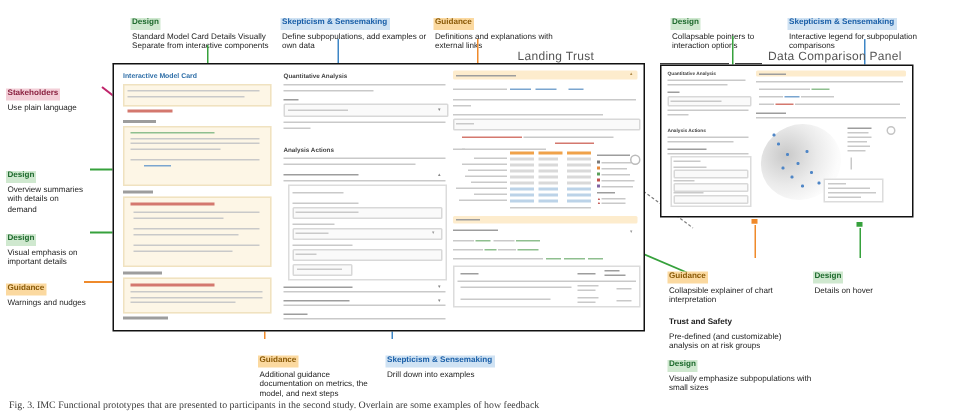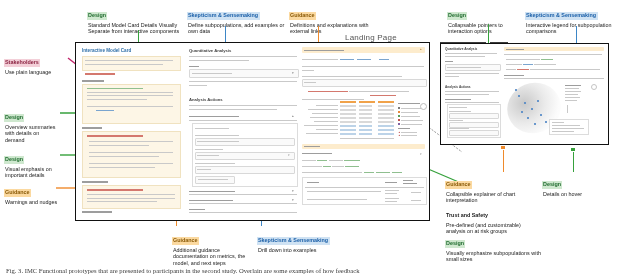--- a/index.html
+++ b/index.html
@@ -175,21 +175,21 @@
     <div class="body">Pre-defined (and customizable) analysis on at risk groups</div>
   </div>
 
   <div class="anno" style="left:445px;top:231px;width:98px;">
     <span class="tag design">Design</span>
     <div class="body">Visually emphasize subpopulations with small sizes</div>
   </div>
 
   <div class="toprule" style="left:75px;top:42px;width:62px;"></div>
   <div class="toprule" style="left:141px;top:42px;width:200px;"></div>
-  <div class="frame-label" style="left:345px;top:33px;">Landing Page</div>
+  <div class="frame-label" style="left:345px;top:33px;">Landing Trust</div>
 
   <div class="frame" style="left:75px;top:42px;width:353px;height:177px;">
 
     <div class="blk" style="left:3px;top:2px;width:105px;height:173px;background:#fff;"></div>
     <div style="position:absolute;left:6px;top:5px;font-size:4.6px;font-weight:bold;color:#2f6fa8;">Interactive Model Card</div>
     <div class="card" style="left:6px;top:13px;width:97px;height:13px;"></div>
     <div class="ln1" style="left:9px;top:17px;width:88px;"></div>
     <div class="ln1" style="left:9px;top:21px;width:78px;"></div>
     <div class="ln1 rd" style="left:9px;top:30px;width:30px;height:1.6px;"></div>
     <div class="ln1 dk" style="left:6px;top:37px;width:22px;height:1.6px;"></div>
@@ -368,20 +368,21 @@
       <div class="ln1" style="left:108px;top:14px;width:10px;"></div>
       <div class="ln1" style="left:4px;top:21px;width:60px;"></div>
       <div class="ln1" style="left:82px;top:20px;width:14px;"></div>
       <div class="ln1" style="left:82px;top:23px;width:12px;"></div>
       <div class="ln1" style="left:108px;top:22px;width:10px;"></div>
     </div>
   </div>
 
   <div class="toprule" style="left:440px;top:42px;width:46px;"></div>
   <div class="toprule" style="left:490px;top:42px;width:18px;"></div>
+  <div class="frame-label" style="left:512px;top:33px;">Data Comparison Panel</div>
 
   <div class="frame" style="left:440px;top:43px;width:167px;height:100px;">
 
     <div style="position:absolute;left:4px;top:3px;font-size:3.2px;font-weight:bold;color:#444;">Quantitative Analysis</div>
     <div class="ln1" style="left:4px;top:9px;width:52px;"></div>
     <div class="ln1" style="left:4px;top:12px;width:40px;"></div>
     <div class="ln1 dk" style="left:4px;top:17px;width:8px;"></div>
     <div class="inp" style="left:4px;top:20px;width:54px;height:5px;"></div>
     <div class="ln1" style="left:6px;top:22.5px;width:34px;"></div>
     <div class="ln1" style="left:4px;top:29px;width:54px;"></div>

